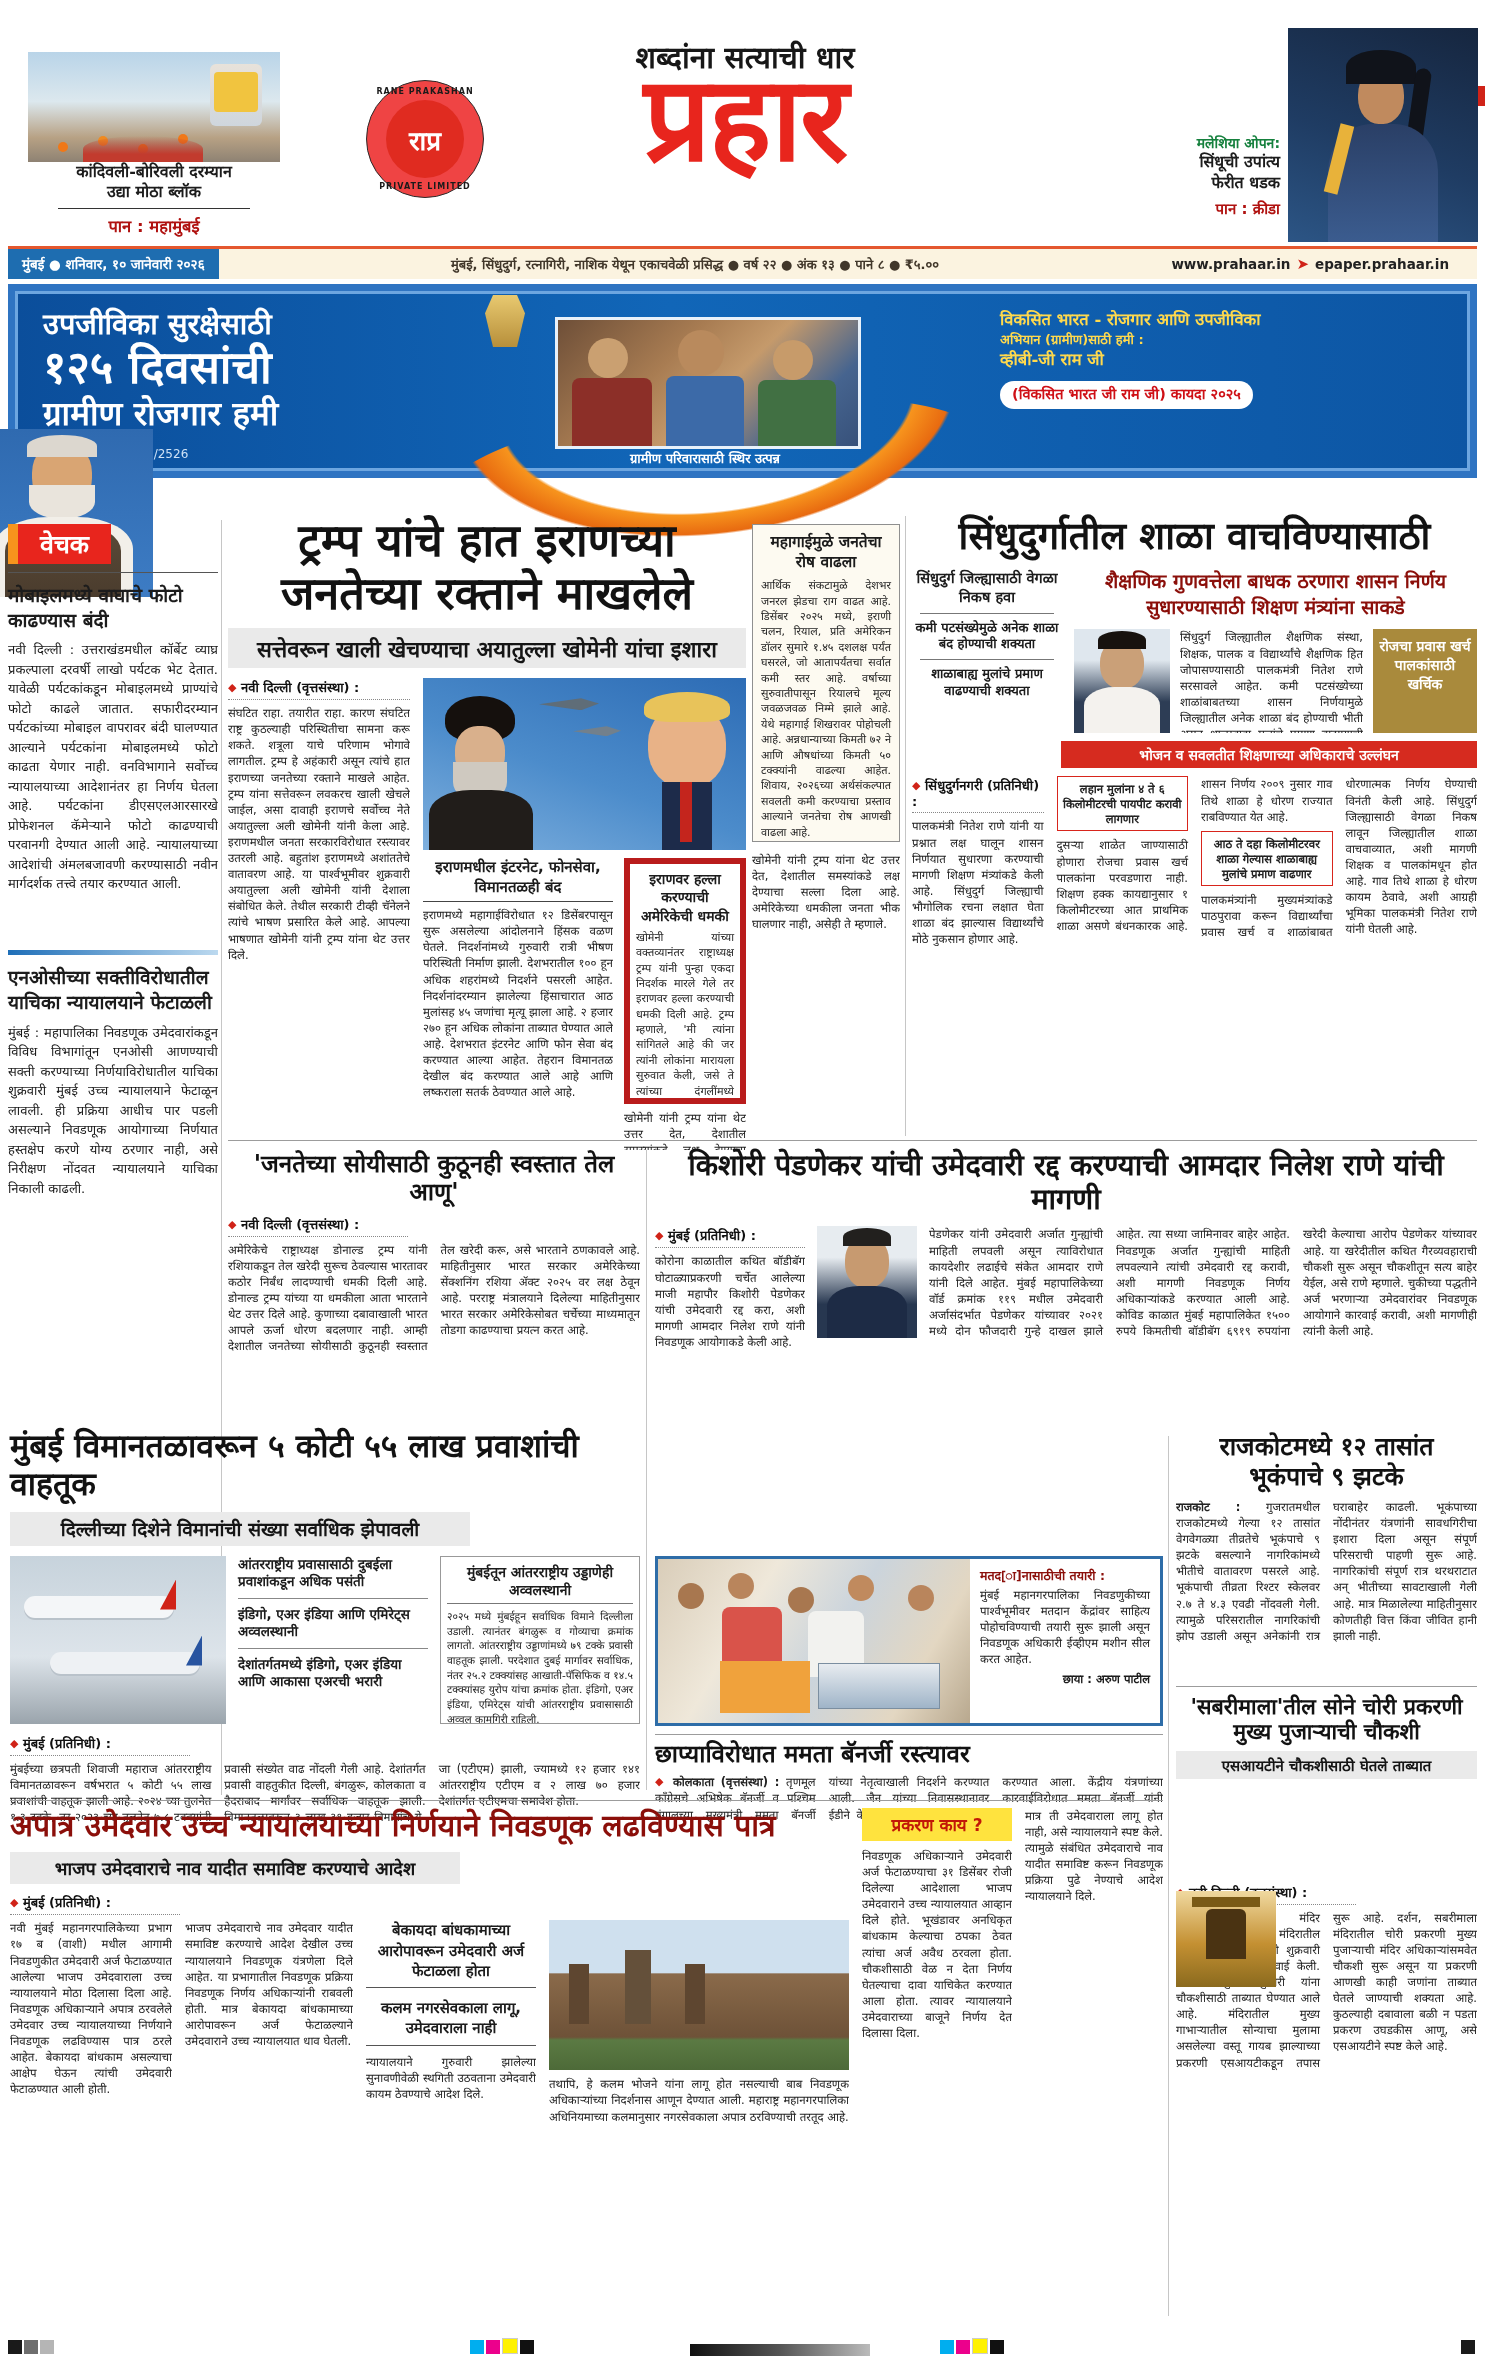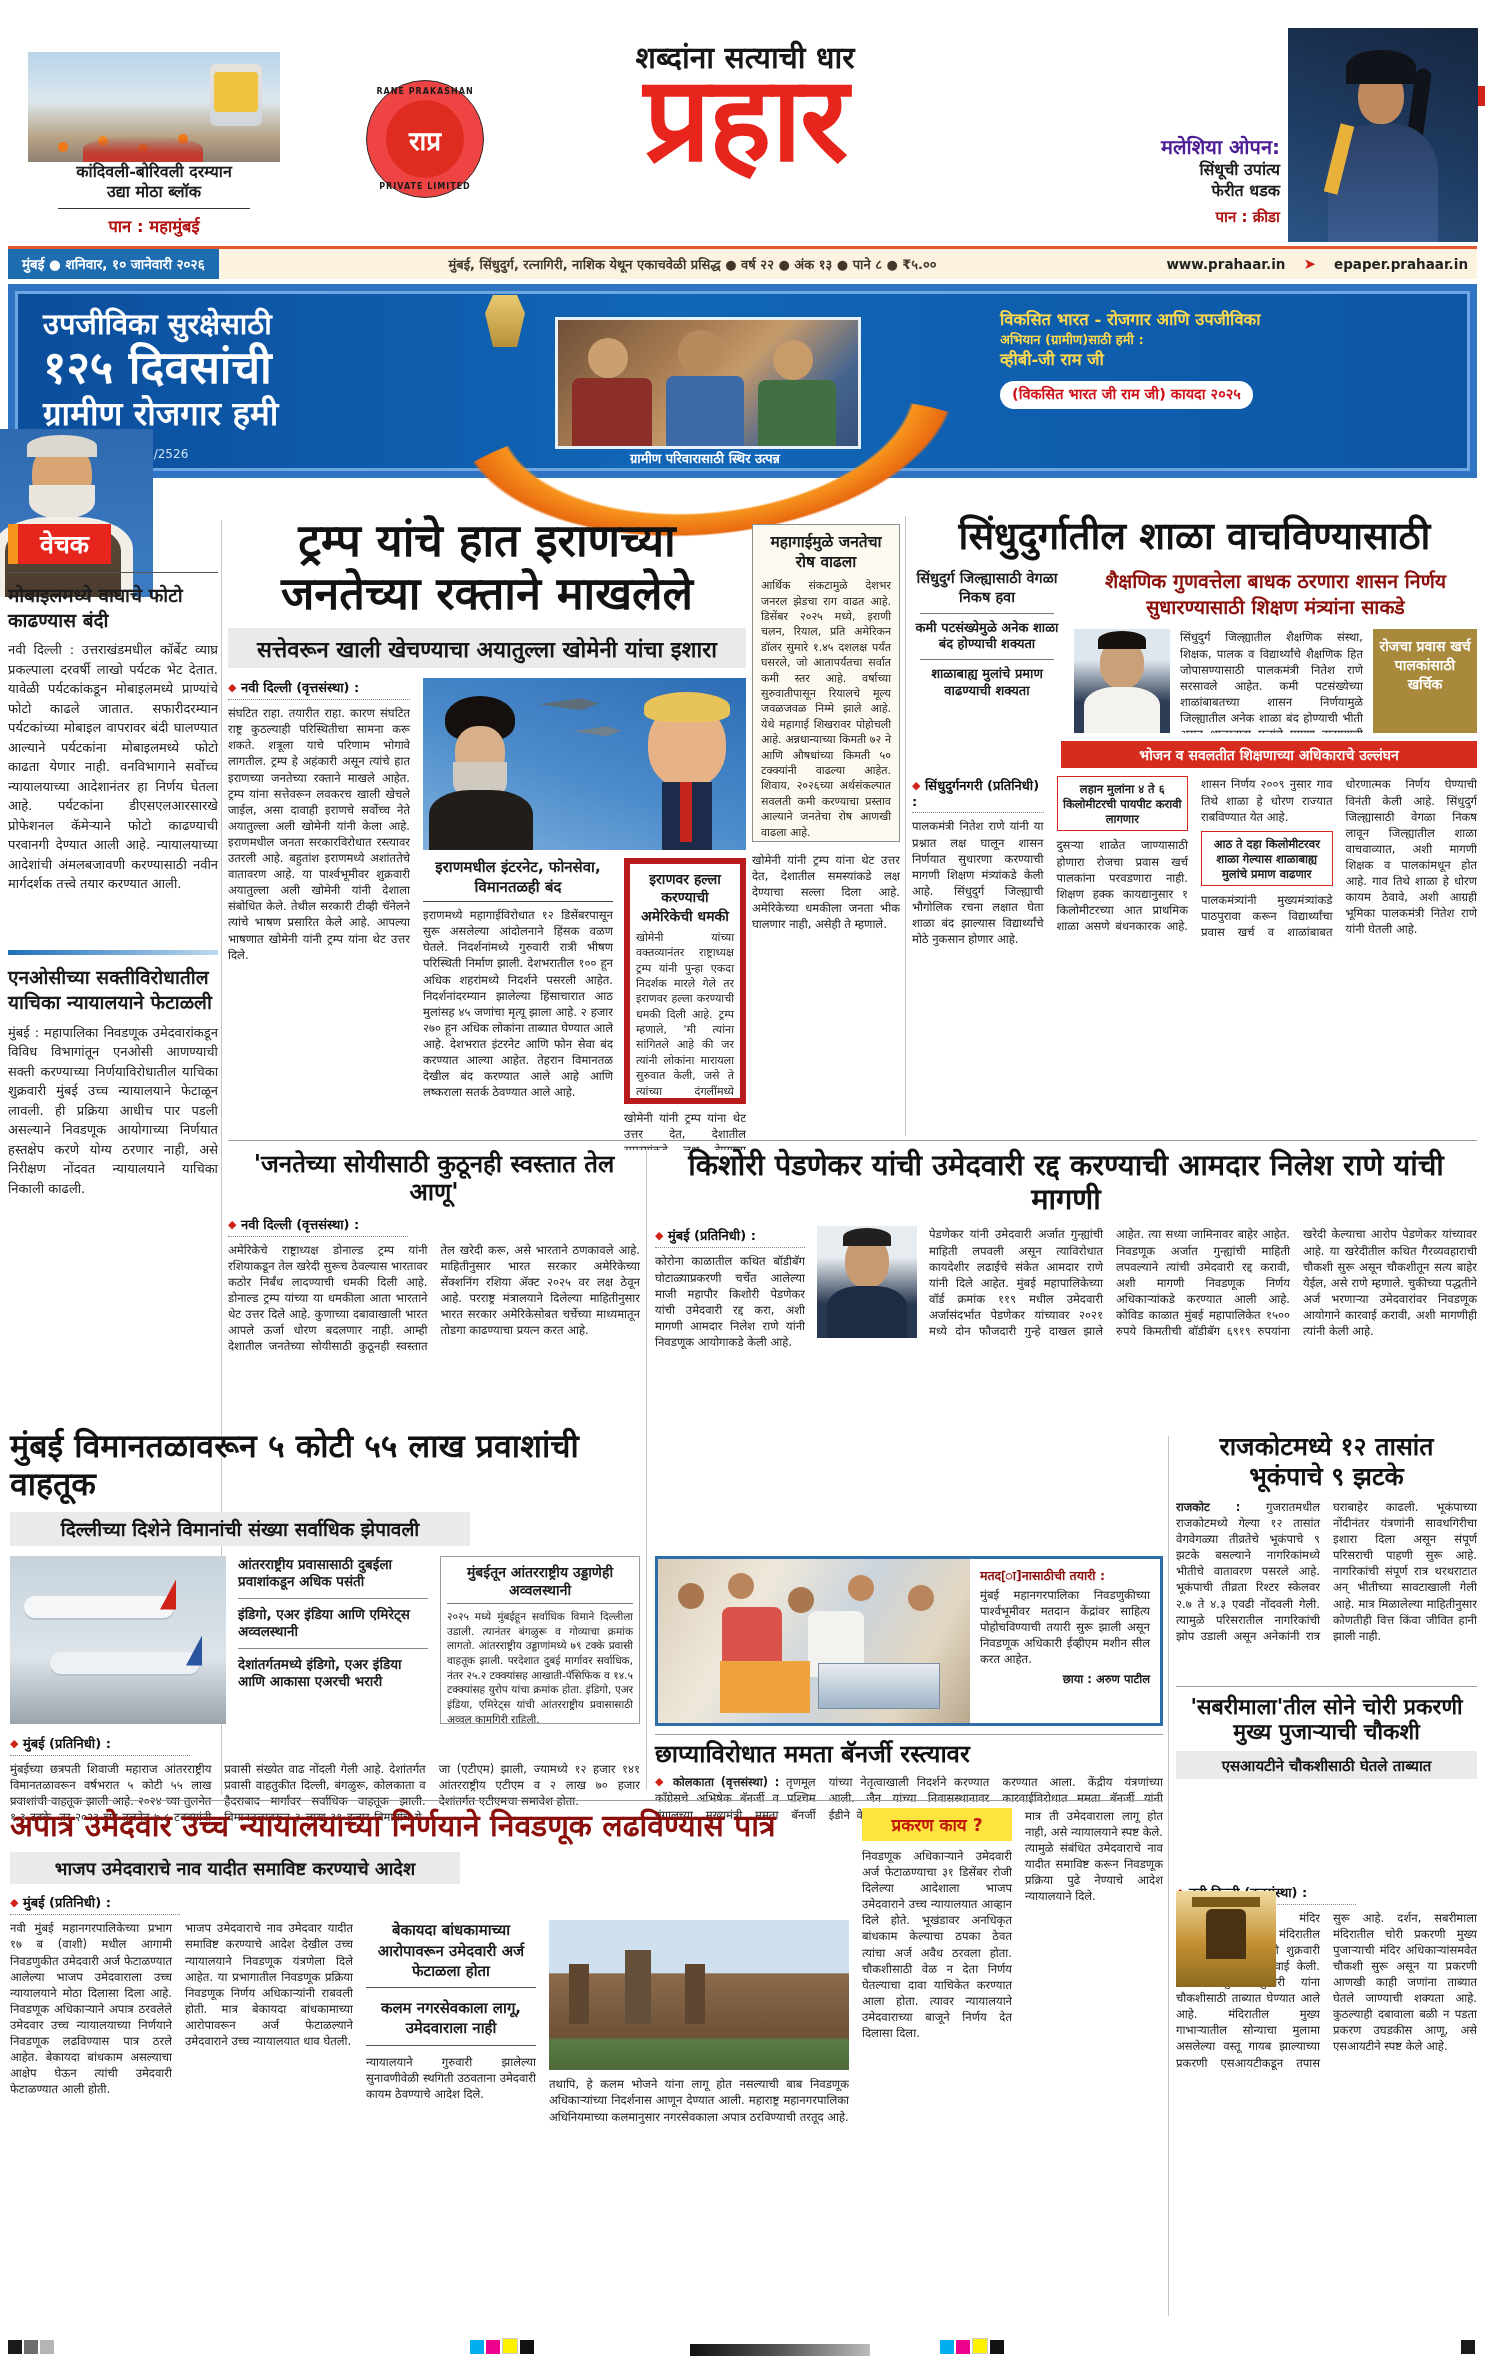--- a/index.html
+++ b/index.html
@@ -56,38 +56,38 @@
     <div class="abs" style="left:19px;top:19px;width:78px;height:78px;border-radius:50%;background:#e02b20;">
       <div class="abs ctr" style="left:0;right:0;top:22px;color:#fff;font-weight:bold;font-size:26px;">राप्र</div>
     </div>
     <div class="abs ctr" style="left:0;right:0;bottom:6px;font-size:8px;font-weight:bold;letter-spacing:1px;color:#1a1a1a;">PRIVATE LIMITED</div>
   </div>
 
   <div class="abs b ctr" style="left:495px;top:36px;width:500px;font-size:30px;color:#171717;">शब्दांना सत्याची धार</div>
   <div class="abs b ctr" style="left:495px;top:58px;width:500px;font-size:118px;line-height:1.05;color:#e8251d;letter-spacing:-2px;">प्रहार</div>
 
   <div class="abs rt" style="left:1130px;top:134px;width:150px;line-height:1.3;">
-    <div class="b" style="font-size:20px;color:#4c1d95;">मलेशिया ओपन:</div>
+    <div class="b" style="font-size:14px;color:#15803d;">मलेशिया ओपन:</div>
     <div class="b" style="font-size:16px;">सिंधूची उपांत्य</div>
     <div class="b" style="font-size:16px;">फेरीत धडक</div>
     <div class="b" style="font-size:15px;color:#b01210;margin-top:6px;">पान : क्रीडा</div>
   </div>
   <div class="abs photo" style="left:1288px;top:28px;width:190px;height:214px;background:linear-gradient(200deg,#16263f 0%,#1f3c63 55%,#2c5585 100%);">
     <div class="abs" style="left:70px;top:38px;width:46px;height:58px;border-radius:50% 50% 45% 45%;background:#c08a5e;"></div>
     <div class="abs" style="left:58px;top:22px;width:70px;height:34px;border-radius:50% 50% 0 0;background:#10131a;"></div>
     <div class="abs" style="left:120px;top:40px;width:16px;height:120px;border-radius:8px;background:#10131a;transform:rotate(8deg);"></div>
     <div class="abs" style="left:40px;top:96px;width:110px;height:118px;border-radius:40% 40% 0 0;background:linear-gradient(180deg,#2a3f66,#3b5c8f);"></div>
     <div class="abs" style="left:44px;top:96px;width:14px;height:70px;background:#e8b23a;transform:rotate(14deg);"></div>
   </div>
   <div class="abs" style="left:1478px;top:86px;width:7px;height:20px;background:#d02318;"></div>
 
   <div class="abs" style="left:8px;top:246px;width:1469px;height:30px;background:#fbf3e0;border-top:3px solid #e4572e;display:flex;align-items:center;">
     <div style="background:#1e6db0;color:#fff;font-weight:bold;font-size:13.5px;padding:4px 14px;height:22px;line-height:22px;">मुंबई ● शनिवार, १० जानेवारी २०२६</div>
     <div class="b" style="flex:1;text-align:center;font-size:13px;color:#41372a;">मुंबई, सिंधुदुर्ग, रत्नागिरी, नाशिक येथून एकाचवेळी प्रसिद्ध  ●  वर्ष २२  ●  अंक १३  ●  पाने ८  ●  ₹५.००</div>
-    <div class="b" style="font-size:13.5px;color:#222;padding-right:9px;display:flex;align-items:center;gap:18px;">
+    <div class="b" style="font-size:13.5px;color:#222;padding-right:28px;display:flex;align-items:center;gap:6px;">
       <span>www.prahaar.in</span>
       <span style="color:#d02318;font-size:15px;">➤</span>
       <span>epaper.prahaar.in</span>
     </div>
   </div>
 
   <div class="abs" style="left:8px;top:284px;width:1469px;height:194px;background:linear-gradient(90deg,#0b4e9b,#1166b8 45%,#0d56a4);border:7px solid #2f74c2;box-shadow:inset 0 0 0 3px #6da6e0;box-sizing:border-box;">
     <div class="abs" style="left:28px;top:12px;color:#fff;">
       <div class="b" style="font-size:29px;">उपजीविका सुरक्षेसाठी</div>
       <div style="font-size:45px;font-weight:800;line-height:1.15;">१२५ दिवसांची</div>

